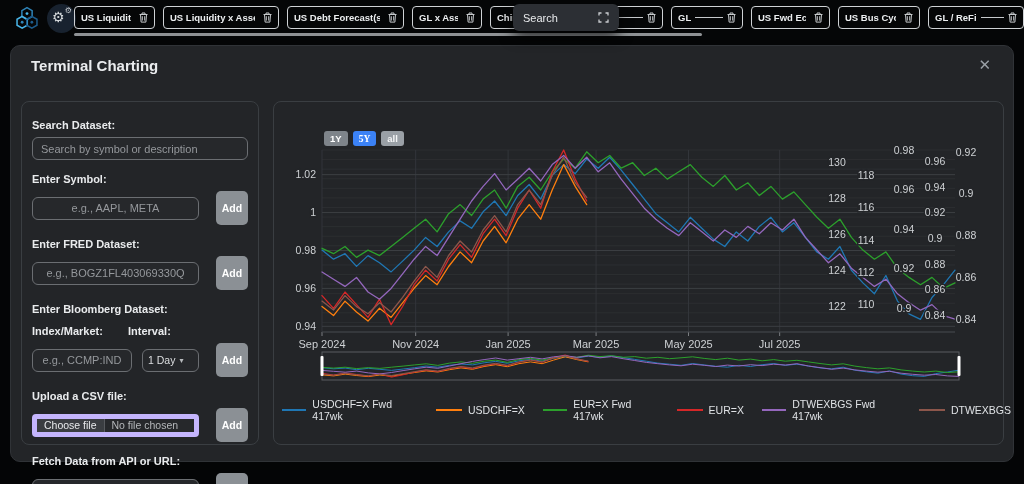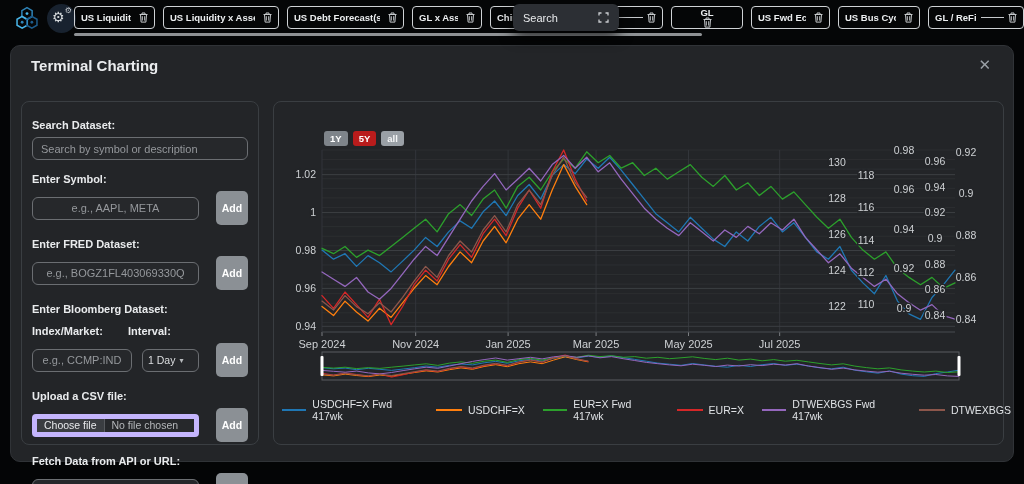--- a/index.html
+++ b/index.html
@@ -54,21 +54,21 @@
   .file-btn { background:#3a3d41; color:#e8eaec; font-size:10.5px; padding:0 7px; height:100%;
               display:flex; align-items:center; border-right:1px solid #56595d; }
   .file-status { color:#b4b7ba; font-size:10.5px; padding:0 7px; white-space:nowrap; }
 
   
   .chart-panel { position:absolute; left:262px; top:55px; width:731px; height:344px;
                  border:1px solid #3a3e42; border-radius:8px; }
   .range-buttons { position:absolute; left:50px; top:29px; display:flex; gap:5px; }
   .rb { height:15px; padding:0 6px; border:none; border-radius:3px; font-size:9.5px; font-weight:bold;
         color:#ffffff; font-family:"Liberation Sans",sans-serif; }
-  .rb0 { background:#7e848a; } .rb1 { background:#b91c1c; } .rb2 { background:#9aa0a6; color:#f4f5f6; }
+  .rb0 { background:#7e848a; } .rb1 { background:#3b82f6;font-family:Liberation Serif, serif; } .rb2 { background:#9aa0a6; color:#f4f5f6; }
   #chart-svg { position:absolute; left:0; top:0; }
   .legend { position:absolute; left:8px; top:296px; width:100%; display:flex; justify-content:center;
             gap:18px; align-items:center; }
   .legend-item { display:flex; align-items:center; gap:6px; }
   .legend-swatch { width:26px; height:2px; display:inline-block; }
   .legend-label { color:#dfe2e5; font-size:10.5px; }
 </style>
 </head>
 <body>
 
@@ -114,21 +114,21 @@
           <path d="M0.5 2.5h8M3 2.5V1h3v1.5M1.5 2.5l.6 7.6h4.8l.6-7.6M3.3 4.2v4.4M5.7 4.2v4.4" fill="none" stroke="#c6c9cc" stroke-width="1"></path>
         </svg>
       </div>
       <div class="tab" style="width: 173px;">
         <span class="tab-label">China Liquidity</span>
         <span class="tab-dash"></span>
         <svg width="9" height="11" viewBox="0 0 9 11">
           <path d="M0.5 2.5h8M3 2.5V1h3v1.5M1.5 2.5l.6 7.6h4.8l.6-7.6M3.3 4.2v4.4M5.7 4.2v4.4" fill="none" stroke="#c6c9cc" stroke-width="1"></path>
         </svg>
       </div>
-      <div class="tab" style="width: 72px; flex-direction: column;">
+      <div class="tab" style="width: 72px;">
         <span class="tab-label">GL</span>
         <span class="tab-dash"></span>
         <svg width="9" height="11" viewBox="0 0 9 11">
           <path d="M0.5 2.5h8M3 2.5V1h3v1.5M1.5 2.5l.6 7.6h4.8l.6-7.6M3.3 4.2v4.4M5.7 4.2v4.4" fill="none" stroke="#c6c9cc" stroke-width="1"></path>
         </svg>
       </div>
       <div class="tab" style="width: 79px;">
         <span class="tab-label">US Fwd Eco</span>
         <span class="tab-dash"></span>
         <svg width="9" height="11" viewBox="0 0 9 11">

